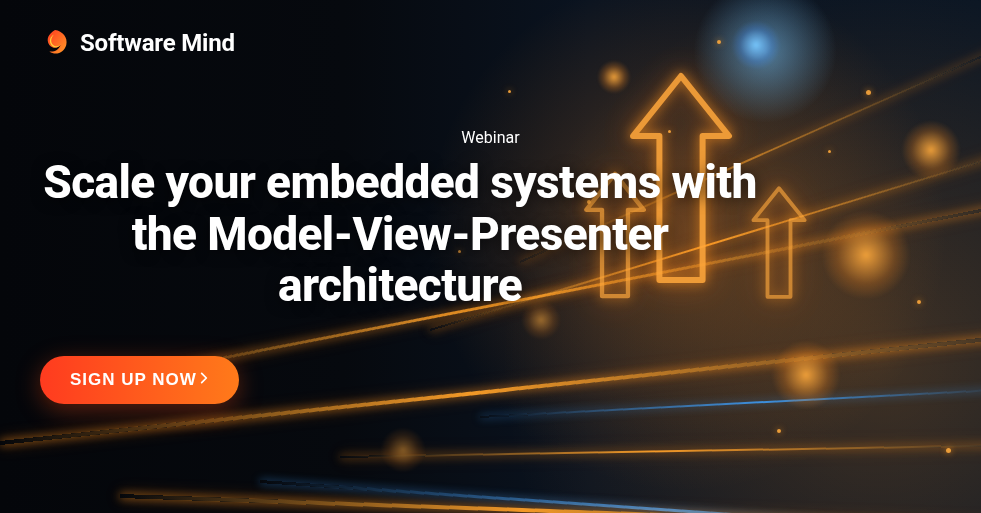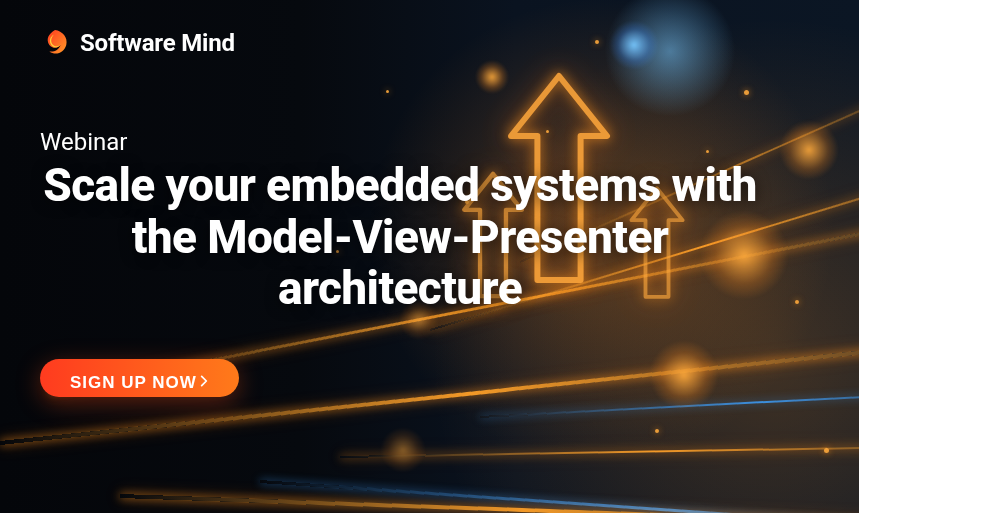--- a/index.html
+++ b/index.html
@@ -1,19 +1,19 @@
 <!DOCTYPE html>
 <html><head>
 <meta charset="utf-8">
 <style>
   * { margin: 0; padding: 0; box-sizing: border-box; }
   html, body { width: 981px; height: 513px; overflow: hidden; font-family: -apple-system, BlinkMacSystemFont, "Segoe UI", Roboto, Helvetica, Arial, sans-serif; }
   .hero {
     position: relative;
-    width: 859px;
+    width: 981px;
     height: 513px;
     background: radial-gradient(circle at 78% 10%, rgba(120,200,255,0.55) 0%, rgba(120,200,255,0) 8%),
                 radial-gradient(circle at 70% 45%, rgba(255,140,30,0.28) 0%, rgba(255,140,30,0) 35%),
                 radial-gradient(circle at 90% 70%, rgba(255,150,40,0.22) 0%, rgba(0,0,0,0) 40%),
                 linear-gradient(90deg, #04060a 0%, #06090e 35%, #0a1320 60%, #0b1624 100%);
     color: #fff;
   }
   .bg-layer { position: absolute; inset: 0; overflow: hidden; pointer-events: none; }
 
   
@@ -38,23 +38,23 @@
   
   .bokeh { position: absolute; border-radius: 50%; background: radial-gradient(circle, rgba(255,170,60,0.9) 0%, rgba(255,140,30,0.25) 45%, rgba(255,140,30,0) 70%); filter: blur(1px); }
   .bokeh.blue { background: radial-gradient(circle, rgba(120,200,255,0.95) 0%, rgba(60,140,255,0.25) 45%, rgba(60,140,255,0) 70%); }
   .dot { position: absolute; border-radius: 50%; background: rgba(255,170,60,0.9); box-shadow: 0 0 6px rgba(255,150,30,0.8); }
 
   
   .content { position: absolute; inset: 0; padding: 28px 40px 40px 40px; display: flex; flex-direction: column; }
   .logo { display: flex; align-items: center; gap: 10px; margin-bottom: 70px; }
   .logo-mark { width: 30px; height: 30px; }
   .logo-text { font-size: 24px; font-weight: 700; letter-spacing: -0.2px; }
-  .eyebrow { font-size: 24px; font-weight: 400; margin-bottom: 4px; color: #fff; }
+  .eyebrow { font-size: 16px; font-weight: 400; margin-bottom: 10px; color: #fff; text-align: center; }
   .headline { font-size: 46px; line-height: 1.12; font-weight: 800; letter-spacing: -0.6px; max-width: 720px; text-shadow: 0 2px 14px rgba(0,0,0,0.6); text-align: center; }
-  .cta { margin-top: 44px; display: inline-flex; align-items: center; gap: 0; padding: 14px 28px 4px 30px; border-radius: 999px; background: linear-gradient(90deg, #ff3b1f 0%, #ff7a1a 100%); color: #fff; font-weight: 700; font-size: 17px; letter-spacing: 1px; cursor: pointer; border: none; width: fit-content; box-shadow: 0 6px 24px rgba(255,80,20,0.35); }
+  .cta { margin-top: 44px; display: inline-flex; align-items: center; gap: 0; padding: 14px 28px 14px 30px; border-radius: 999px; background: linear-gradient(90deg, #ff3b1f 0%, #ff7a1a 100%); color: #fff; font-weight: 700; font-size: 17px; letter-spacing: 1px; cursor: pointer; border: none; width: fit-content; box-shadow: 0 6px 24px rgba(255,80,20,0.35); }
   .cta .chev { font-size: 16px; line-height: 1; }
 </style>
 </head>
 <body>
 
 <div class="hero">
 
   <div class="bg-layer">
 
     <div class="trace t1"></div>

